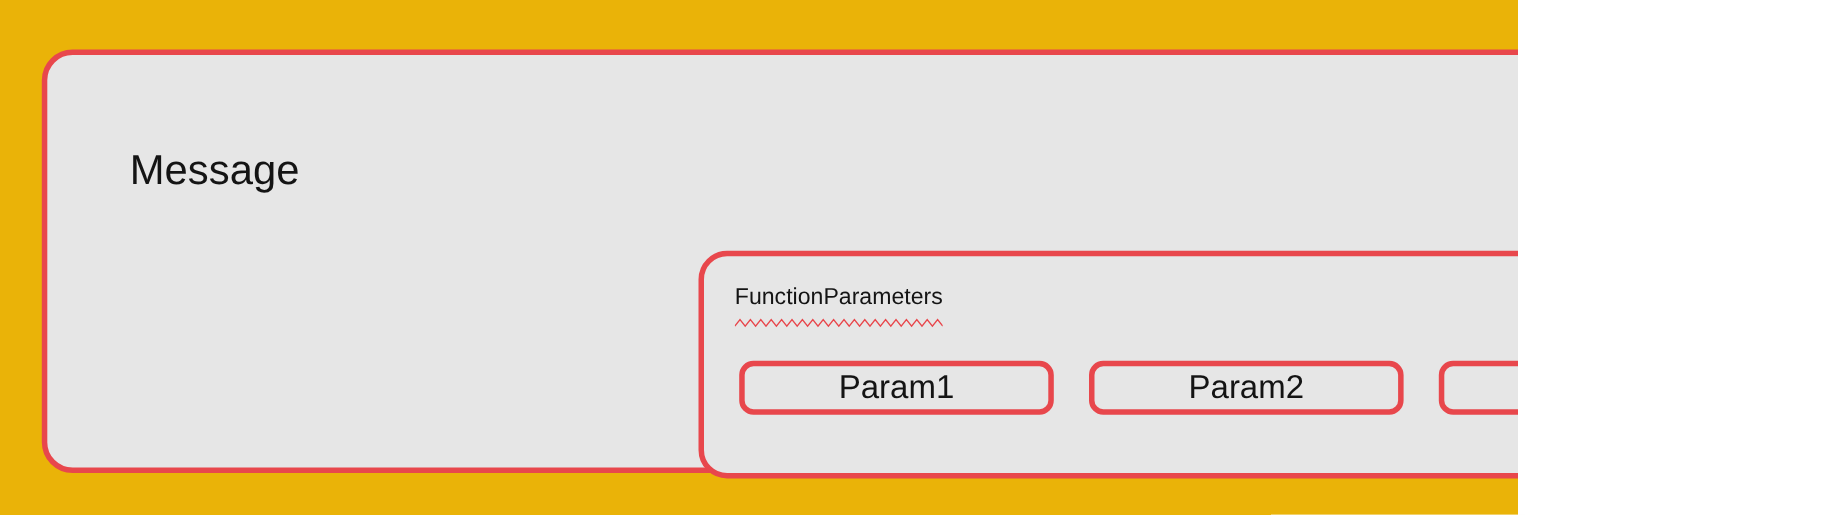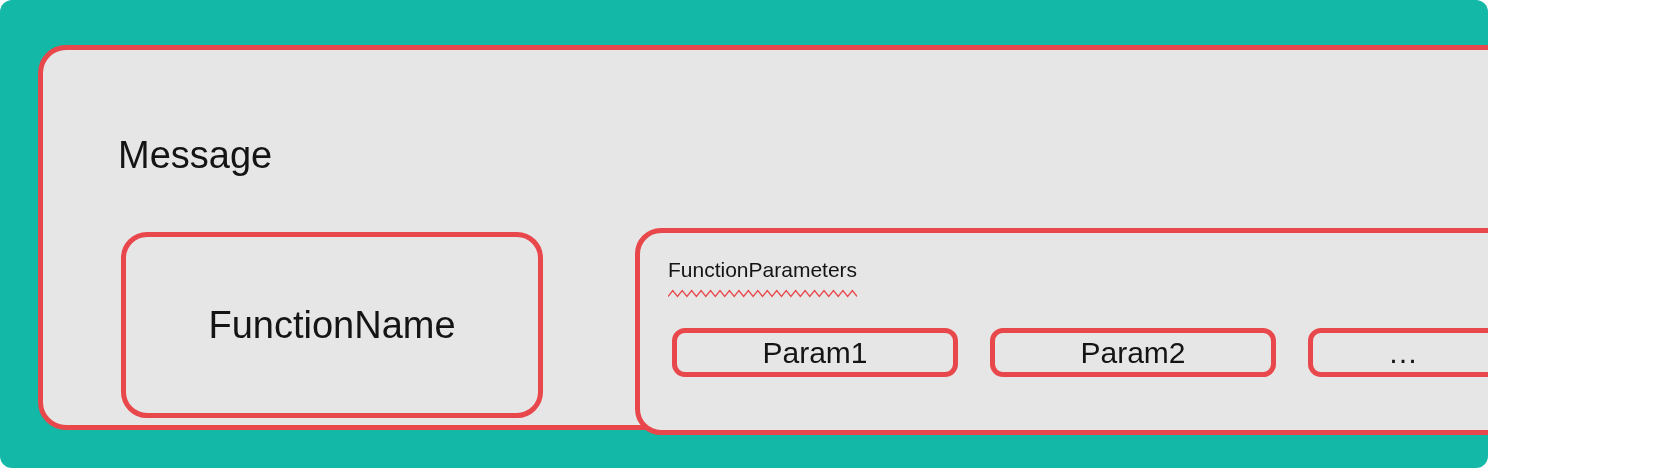--- a/index.html
+++ b/index.html
@@ -7,25 +7,24 @@
     padding: 0;
     background: #ffffff;
   }
   body {
     font-family: "Liberation Sans", sans-serif;
     -webkit-font-smoothing: antialiased;
   }
 
   #canvas {
     position: relative;
-    width: 1488px;
+    width: 1380px;
     height: 468px;
-    background: #14b8a6;
+    background: #eab308;
     overflow: hidden;
-    border-radius: 12px;
   }
 
   
   .rbox {
     position: absolute;
     box-sizing: border-box;
     background: #e6e6e6;
     border: 5px solid #e8474c;
   }
 
@@ -125,23 +124,20 @@
 </style>
 </head>
 <body>
 
 <div id="canvas">
 
   <div class="rbox" id="message-box">
 
     <div id="message-label">Message</div>
 
-    <div class="rbox" id="function-name-box">
-      <span id="function-name-label">FunctionName</span>
-    </div>
 
     <div class="rbox" id="function-parameters-box">
 
       <div id="function-parameters-label">
         <span>FunctionParameters</span>
         <svg class="squiggle" preserveAspectRatio="none" viewBox="0 0 100 6">
           <path d="M0,5 L2.5,1 L5,5 L7.5,1 L10,5 L12.5,1 L15,5 L17.5,1 L20,5
                    L22.5,1 L25,5 L27.5,1 L30,5 L32.5,1 L35,5 L37.5,1 L40,5
                    L42.5,1 L45,5 L47.5,1 L50,5 L52.5,1 L55,5 L57.5,1 L60,5
                    L62.5,1 L65,5 L67.5,1 L70,5 L72.5,1 L75,5 L77.5,1 L80,5

